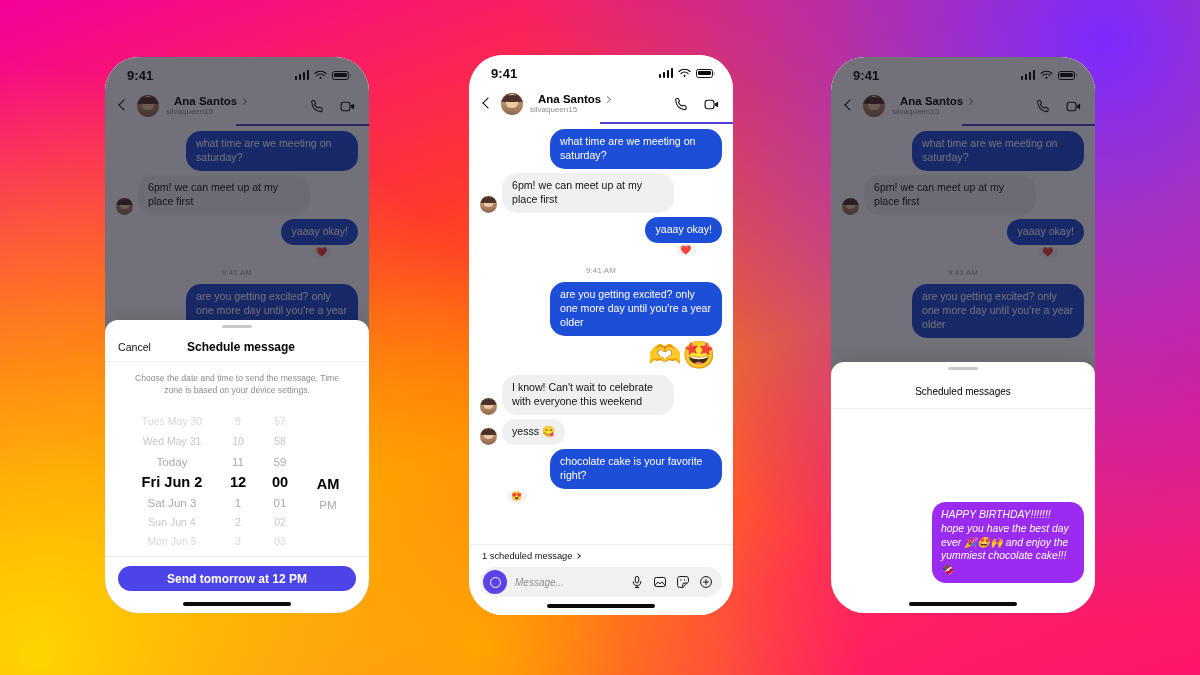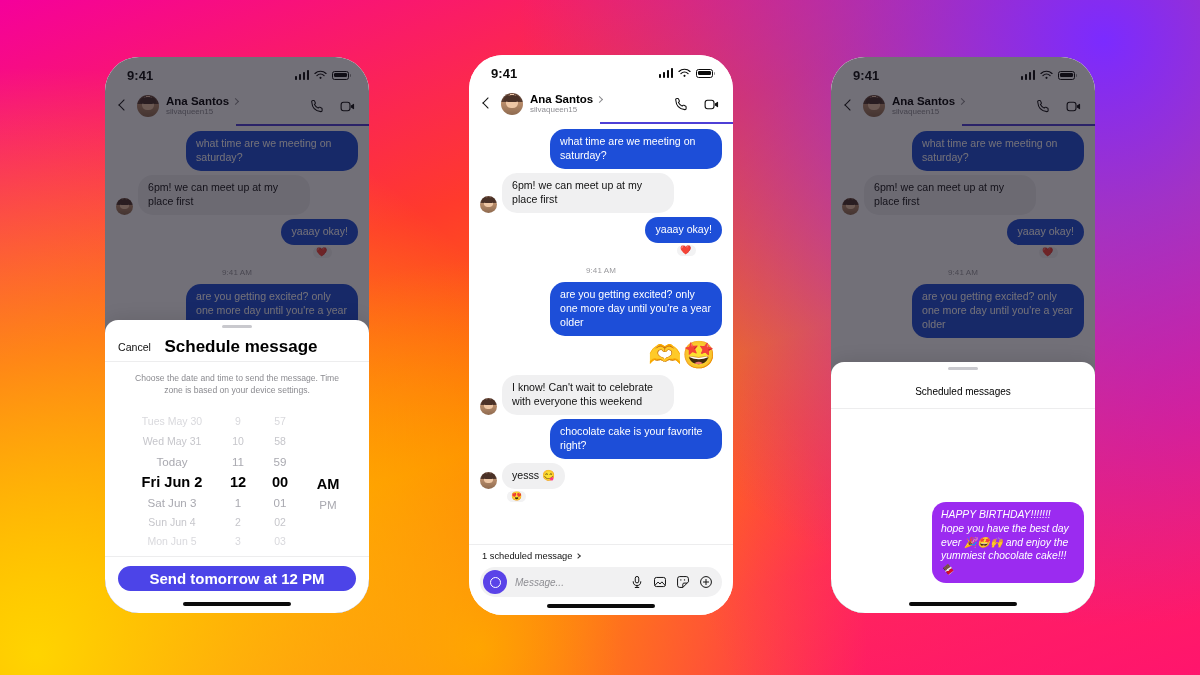--- a/index.html
+++ b/index.html
@@ -71,21 +71,21 @@
   .avatar::before{
     content:""; position:absolute; left:24%; top:22%; width:52%; height:46%;
     background:#edc6a4; border-radius:48% 48% 46% 46%;
   }
   .avatar::after{
     content:""; position:absolute; left:14%; top:8%; width:72%; height:34%;
     background:#4a3127; border-radius:50% 50% 30% 30%;
   }
   .avatar.sm { width:17px; height:17px; flex:0 0 17px; }
   .hdr-names { flex:1 1 auto; min-width:0; line-height:1.05; }
-  .hdr-name { font-size:11.5px; font-weight:700; color:#000; display:flex; align-items:center; gap:4px; }
+  .hdr-name { font-size:11.5px; font-weight:700; color:#000; display:flex; align-items:center; gap:4px;margin-left:8px; }
   .hdr-name .chev-r { width:5px; height:5px; border-right:1.3px solid #8a8a8e; border-top:1.3px solid #8a8a8e; transform:rotate(45deg); display:inline-block; }
   .hdr-sub { font-size:8px; color:#8e8e93; margin-top:1px; }
   .hdr-actions { display:flex; align-items:center; gap:13px; }
   .ic { width:17px; height:17px; display:block; }
 
   .hdr-underline {
     position:absolute; left:131px; right:0; bottom:-1px; height:1.6px; background:#4e3fd6;
   }
 
   
@@ -137,21 +137,21 @@
   }
   .grabber { height:13px; display:flex;align-items:center;justify-content:center; }
   .grabber i { width:30px;height:2.6px;background:#c9c9ce;border-radius:3px;display:block; }
   .sheet-head {
     height:29px; display:flex;align-items:center; padding:0 13px;
     border-bottom:1px solid #ededee; position:relative;
   }
   .sheet-cancel { font-size:10.6px;color:#111; }
   .sheet-title {
     position:absolute; left:8px; right:0; text-align:center;
-    font-size:17px; font-weight:700; color:#000; pointer-events:none;
+    font-size:12px; font-weight:700; color:#000; pointer-events:none;
   }
   .sheet-desc { font-size:8.6px; color:#8b8b90; text-align:center; padding:10px 24px 0; line-height:1.42; }
 
   
   .picker { padding:16px 12px 4px; display:flex; justify-content:center; }
   .pcol { display:flex; flex-direction:column; align-items:center; }
   .pcol.dates { width:92px; }
   .pcol.hours { width:40px; align-items:center; }
   .pcol.mins  { width:44px; align-items:center; }
   .pcol.ampm  { width:46px; align-items:center; padding-left:6px; }
@@ -159,21 +159,21 @@
   .pitem.n1 { color:#c6c6cb; }
   .pitem.n2 { color:#a9a9b0; font-size:11.6px; }
   .pitem.sel { color:#000; font-weight:700; font-size:14.6px; line-height:22px; }
   .pcol.ampm .pitem { line-height:19.6px; }
   .pcol.ampm .pitem.sel { line-height:22px; }
   .pcol.ampm .spacer { height:60.8px; }
 
   .sheet-footer { border-top:1px solid #ededee; padding:9px 13px 4px; }
   .cta {
     display:block; width:100%; height:25px; border:0; border-radius:13px;
-    background:#4C44E8; color:#fff; font-size:15px; font-weight:700;
+    background:#4C44E8; color:#fff; font-size:12px; font-weight:700;
     font-family:"Liberation Sans", sans-serif; cursor:pointer;
   }
 
   
   .sheet3-head { height:34px; display:flex;align-items:center;justify-content:center; border-bottom:1px solid #ededee;}
   .sheet3-title { font-size:10px;font-weight:400;color:#000; }
   .sheet3-body { height:186px; position:relative; padding:0 11px; }
   .sched-time { position:absolute; right:12px; bottom:70px; font-size:8px; color:#9a9a9e; }
   .sched-bubble {
     position:absolute; right:11px; bottom:12px; max-width:152px;
@@ -373,26 +373,26 @@
         </div>
         <div class="timestamp">9:41 AM</div>
         <div class="row out">
           <div class="bubble out">are you getting excited? only one more day until you're a year older</div>
         </div>
         <div class="bigemoji">🫶🤩</div>
         <div class="row">
           <div class="avatar sm"></div>
           <div class="bubble in">I know! Can't wait to celebrate with everyone this weekend</div>
         </div>
-        <div class="row out">
-          <div class="bubble out">chocolate cake is your favorite right?</div>
-        </div>
         <div class="row">
           <div class="avatar sm"></div>
           <div class="bubble in">yesss 😋</div>
+        </div>
+        <div class="row out">
+          <div class="bubble out">chocolate cake is your favorite right?</div>
         </div>
         <div class="react-row in">
           <span class="reaction">😍</span>
         </div>
       </div>
 
       <div class="sched-strip">
         <span>1 scheduled message</span>
         <span class="chev-r2"></span>
       </div>

